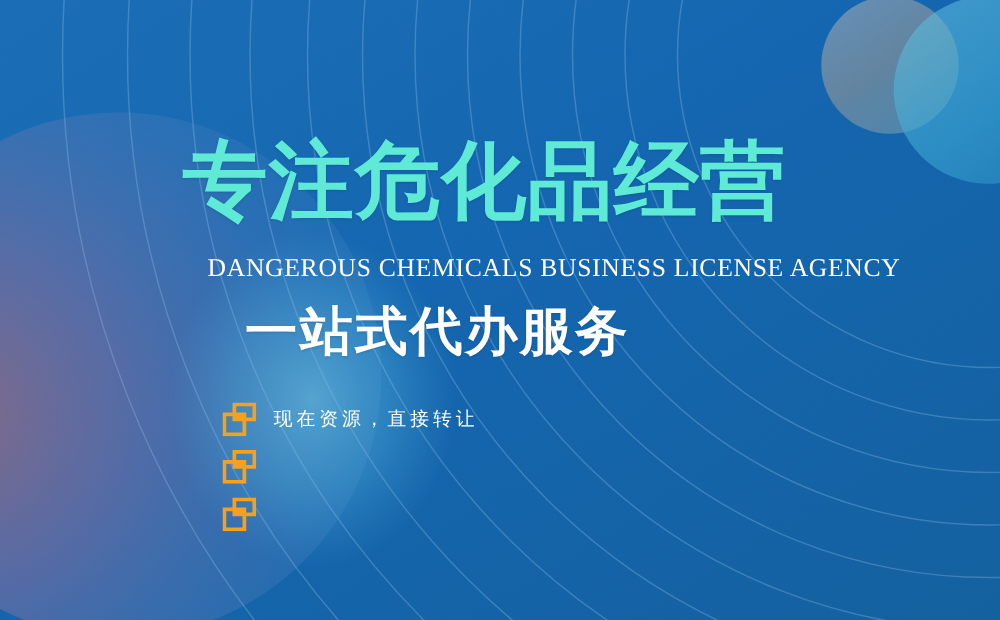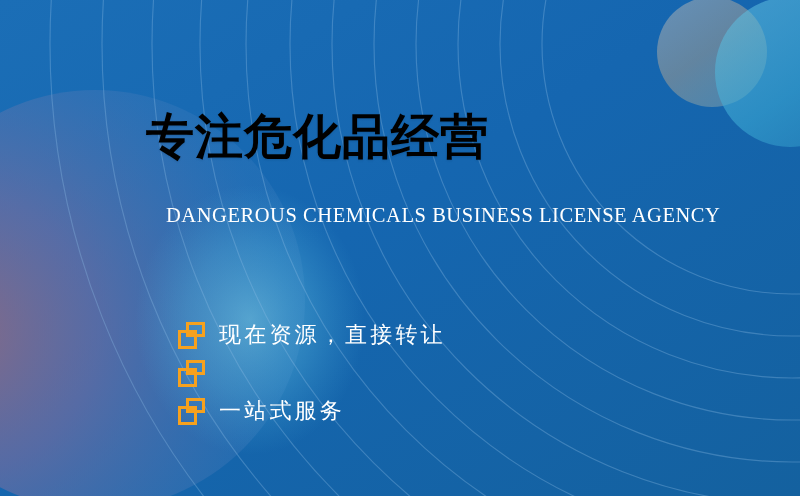--- a/index.html
+++ b/index.html
@@ -30,24 +30,24 @@
     inset: 0;
     z-index: 5;
   }
 
   
   .headline {
     position: absolute;
     left: 146px;
     top: 112px;
     font-family: "DejaVu Sans", "Liberation Sans", sans-serif;
-    font-size: 48px;
+    font-size: 68px;
     font-weight: 700;
     line-height: 1;
-    color: #000000;
+    color: #5eead4;
     letter-spacing: 1px;
     white-space: nowrap;
     text-shadow: 0 1px 2px rgba(0,40,80,.18);
   }
 
   
   .eng-line {
     position: absolute;
     left: 166px;
     top: 204px;
@@ -89,21 +89,21 @@
   .bullet-icon {
     width: 27px;
     height: 27px;
     flex: 0 0 27px;
     position: relative;
     margin-right: 14px;
   }
   .bullet-icon svg { display: block; }
   .bullet-text {
     font-family: "DejaVu Sans", "Liberation Sans", sans-serif;
-    font-size: 22px;
+    font-size: 15px;
     font-weight: 400;
     color: #ffffff;
     letter-spacing: 3.2px;
     line-height: 1;
     white-space: nowrap;
   }
 </style>
 </head>
 <body>
 
@@ -174,20 +174,21 @@
       <circle cx="790" cy="72" r="75" fill="url(#tealCirc)"></circle>
     </g>
   </svg>
 
   <div class="content">
 
     <div class="headline">专注危化品经营</div>
 
     <div class="eng-line">DANGEROUS CHEMICALS BUSINESS LICENSE AGENCY</div>
 
+    <div class="subhead">一站式代办服务</div>
 
     <div class="bullets">
 
       <div class="bullet-row">
         <span class="bullet-icon">
           <svg width="27" height="27" viewBox="0 0 27 27" xmlns="http://www.w3.org/2000/svg">
             <rect x="9.5" y="1.5" width="16" height="12" fill="none" stroke="#F6A11E" stroke-width="3"></rect>
             <rect x="1.5" y="9.5" width="16" height="16" fill="none" stroke="#F6A11E" stroke-width="3"></rect>
             <rect x="9.5" y="9.5" width="8" height="4" fill="#F6A11E"></rect>
           </svg>
@@ -206,18 +207,17 @@
       </div>
 
       <div class="bullet-row">
         <span class="bullet-icon">
           <svg width="27" height="27" viewBox="0 0 27 27" xmlns="http://www.w3.org/2000/svg">
             <rect x="9.5" y="1.5" width="16" height="12" fill="none" stroke="#F6A11E" stroke-width="3"></rect>
             <rect x="1.5" y="9.5" width="16" height="16" fill="none" stroke="#F6A11E" stroke-width="3"></rect>
             <rect x="9.5" y="9.5" width="8" height="4" fill="#F6A11E"></rect>
           </svg>
         </span>
-        <span class="bullet-text">一站式服务</span>
       </div>
 
     </div>
   </div>
 </div>
 
 </body></html>

